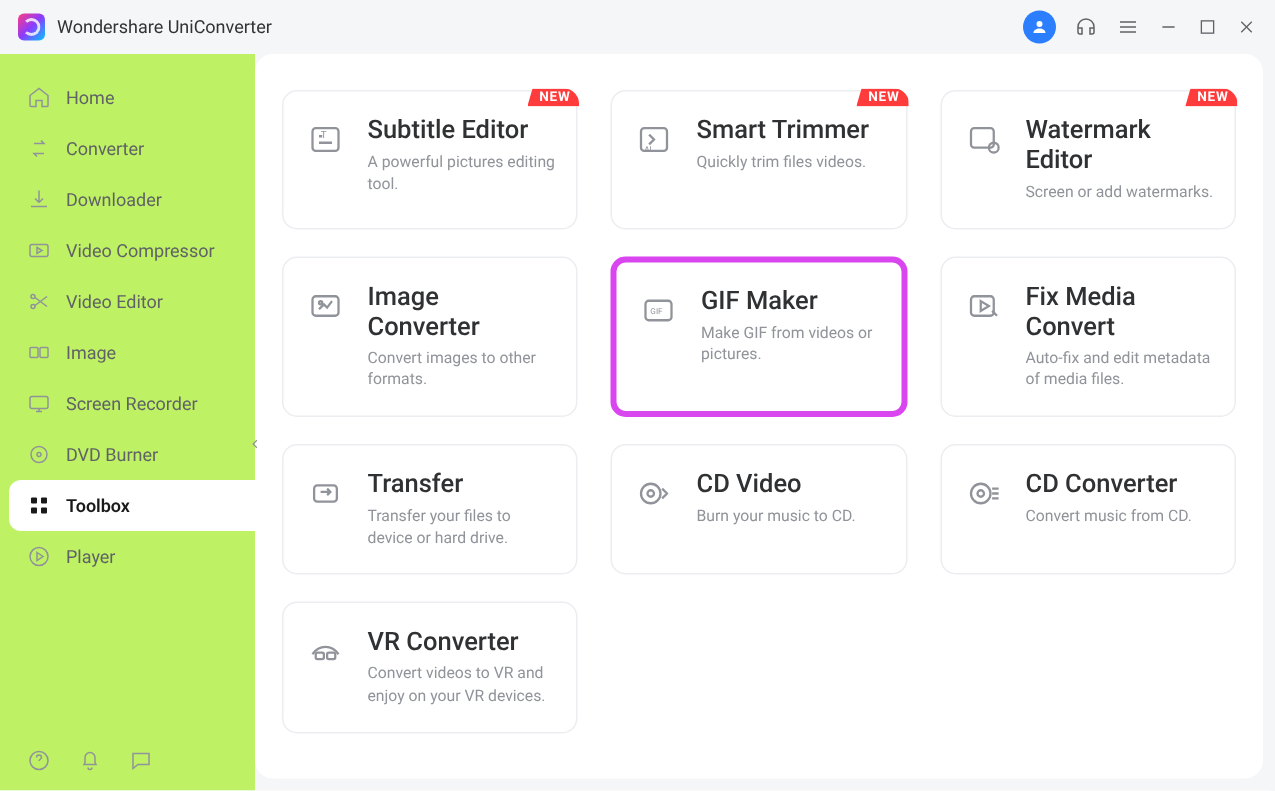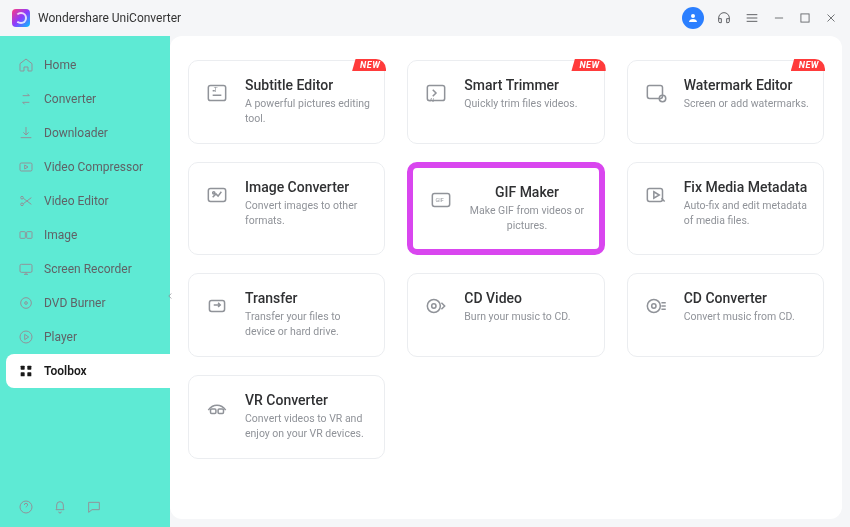--- a/index.html
+++ b/index.html
@@ -9,38 +9,38 @@
 .logo::after { content:""; position:absolute; inset:3px; border-radius:50%; border:2px solid rgba(255,255,255,.8); border-left-color:transparent; }
 .app-title { font-size:12px; color:#333; }
 .title-spacer { flex:1; }
 .title-actions { display:flex; align-items:center; gap:12px; }
 .avatar { width:22px; height:22px; border-radius:50%; background:#2b7fff; display:flex; align-items:center; justify-content:center; }
 .avatar svg { width:12px; height:12px; fill:#fff; }
 .icon-btn { width:16px; height:16px; color:#606266; cursor:pointer; display:flex; align-items:center; justify-content:center; }
 .win-btn { width:14px; height:14px; color:#606266; cursor:pointer; display:flex; align-items:center; justify-content:center; }
 .icon-btn svg,.win-btn svg { width:100%; height:100%; stroke:currentColor; fill:none; stroke-width:1.5; }
 .main { display:flex; height:491px; }
-.sidebar { width:170px; background:#5eead4; padding-top:12px; position:relative; }
+.sidebar { width:170px; background:#bef264; padding-top:12px; position:relative; }
 .nav-item { height:34px; display:flex; align-items:center; padding:0 18px; font-size:12px; color:#606266; cursor:pointer; gap:10px; }
 .nav-item.active { background:#fff; color:#1a1a1a; font-weight:600; border-radius:8px 0 0 8px; margin-left:6px; padding-left:12px; }
 .nav-item svg { width:16px; height:16px; stroke:#909399; fill:none; stroke-width:1.5; flex-shrink:0; }
 .nav-item.active svg { stroke:#1a1a1a; }
 .collapse-handle { position:absolute; right:-6px; top:248px; width:12px; height:24px; display:flex; align-items:center; justify-content:center; color:#909399; cursor:pointer; }
 .bottom-icons { position:absolute; bottom:12px; left:18px; display:flex; gap:18px; }
 .bottom-icons .icon-btn { color:#909399; }
 .content { flex:1; background:#fff; border-radius:12px; margin:0 8px 8px 0; padding:24px 18px; overflow:auto; }
 .grid { display:grid; grid-template-columns:repeat(3,1fr); gap:18px 22px; }
 .card { position:relative; border:1px solid #ebedf0; border-radius:10px; padding:16px 14px 16px 14px; display:flex; gap:14px; cursor:pointer; min-height:84px; }
-.card.selected { border:6px solid #d946ef;text-align:center; }
+.card.selected { border:4px solid #d946ef; }
 .card-icon { width:28px; height:28px; flex-shrink:0; color:#909399; display:flex; align-items:center; justify-content:center; margin-top:2px; }
 .card-icon svg { width:26px; height:26px; stroke:currentColor; fill:none; stroke-width:1.4; }
 .card-body { flex:1; }
-.card-title { font-size:14px; color:#303133; font-weight:500; margin-bottom:4px; }
+.card-title { font-size:17px; color:#303133; font-weight:500; margin-bottom:4px; }
 .card-desc { font-size:10.5px; color:#909399; line-height:1.4; }
-.badge { position:absolute; top:-2px; right:-2px; background:#ff3b3b; color:#fff; font-size:9px; font-weight:700; font-style:italic; padding:1px 6px 1px 8px; letter-spacing:.5px; border-radius:0 10px 0 0; clip-path:polygon(10% 0,100% 0,100% 100%,0 100%);margin-left:14px; }
+.badge { position:absolute; top:-2px; right:-2px; background:#ff3b3b; color:#fff; font-size:9px; font-weight:700; padding:1px 6px 1px 8px; letter-spacing:.5px; border-radius:0 10px 0 0; clip-path:polygon(10% 0,100% 0,100% 100%,0 100%);margin-left:14px; }
 </style>
 </head>
 <body>
 
 <div class="titlebar">
   <div class="logo"></div>
   <div class="app-title">Wondershare UniConverter</div>
   <div class="title-spacer"></div>
   <div class="title-actions">
     <div class="avatar">
@@ -125,35 +125,35 @@
         </svg>
       <span>Screen Recorder</span>
     </div>
     <div class="nav-item">
       <svg viewBox="0 0 24 24">
           <circle cx="12" cy="12" r="8"></circle>
           <circle cx="12" cy="12" r="2"></circle>
         </svg>
       <span>DVD Burner</span>
     </div>
-    <div class="nav-item">
-      <svg viewBox="0 0 24 24">
-          <circle cx="12" cy="12" r="9"></circle>
-          <path d="M10 8l6 4-6 4z"></path>
-        </svg>
-      <span>Player</span>
-    </div>
     <div class="nav-item active">
       <svg viewBox="0 0 24 24" style="fill:#1a1a1a;stroke:none">
           <rect x="4" y="4" width="6" height="6" rx="1"></rect>
           <rect x="14" y="4" width="6" height="6" rx="1"></rect>
           <rect x="4" y="14" width="6" height="6" rx="1"></rect>
           <rect x="14" y="14" width="6" height="6" rx="1"></rect>
         </svg>
       <span>Toolbox</span>
+    </div>
+    <div class="nav-item">
+      <svg viewBox="0 0 24 24">
+          <circle cx="12" cy="12" r="9"></circle>
+          <path d="M10 8l6 4-6 4z"></path>
+        </svg>
+      <span>Player</span>
     </div>
     <div class="collapse-handle">
       <svg viewBox="0 0 24 24" width="10" height="10">
           <path d="M15 6l-6 6 6 6" stroke="currentColor" fill="none" stroke-width="2"></path>
         </svg>
     </div>
     <div class="bottom-icons">
       <div class="icon-btn">
         <svg viewBox="0 0 24 24">
             <circle cx="12" cy="12" r="9"></circle>
@@ -246,21 +246,21 @@
         <div class="card">
 
     <div class="card-icon">
             <svg viewBox="0 0 24 24">
               <rect x="4" y="6" width="14" height="12" rx="2"></rect>
               <path d="M10 9l5 3-5 3z"></path>
               <path d="M17 15l3 3"></path>
             </svg>
           </div>
     <div class="card-body">
-      <div class="card-title">Fix Media Metadata</div>
+      <div class="card-title">Fix Media Convert</div>
       <div class="card-desc">Auto-fix and edit metadata of media files.</div>
     </div>
         </div>
         <div class="card">
 
     <div class="card-icon">
             <svg viewBox="0 0 24 24">
               <rect x="5" y="7" width="14" height="10" rx="2"></rect>
               <path d="M9 11h6M13 9l2 2-2 2"></path>
             </svg>

